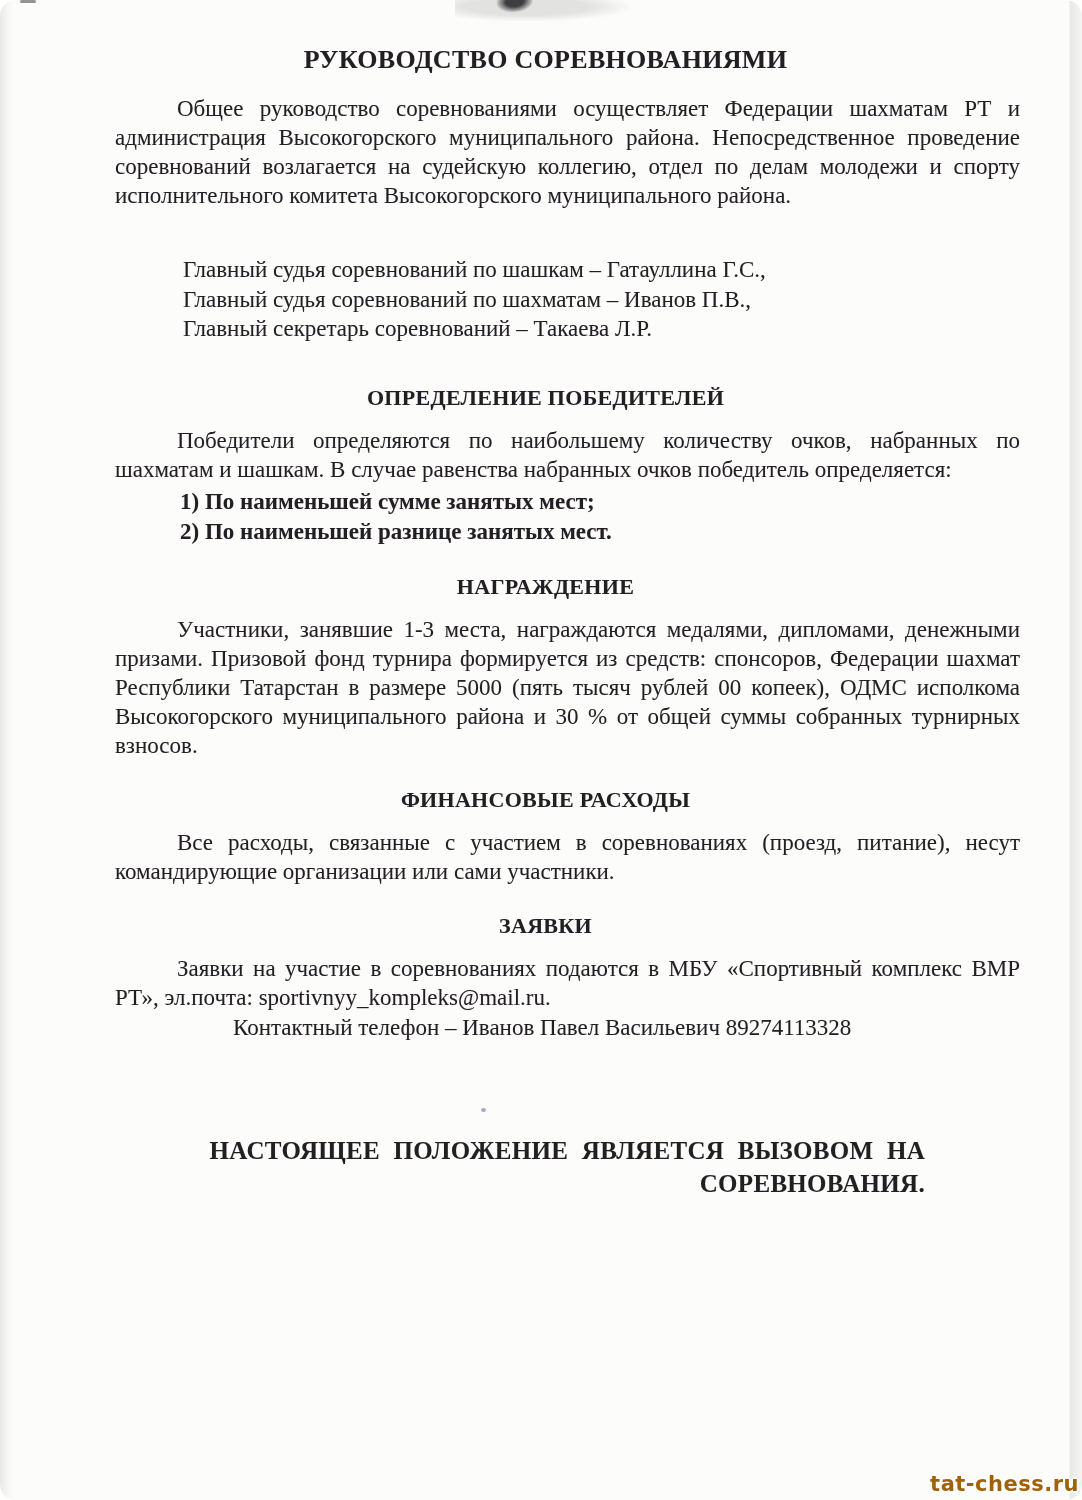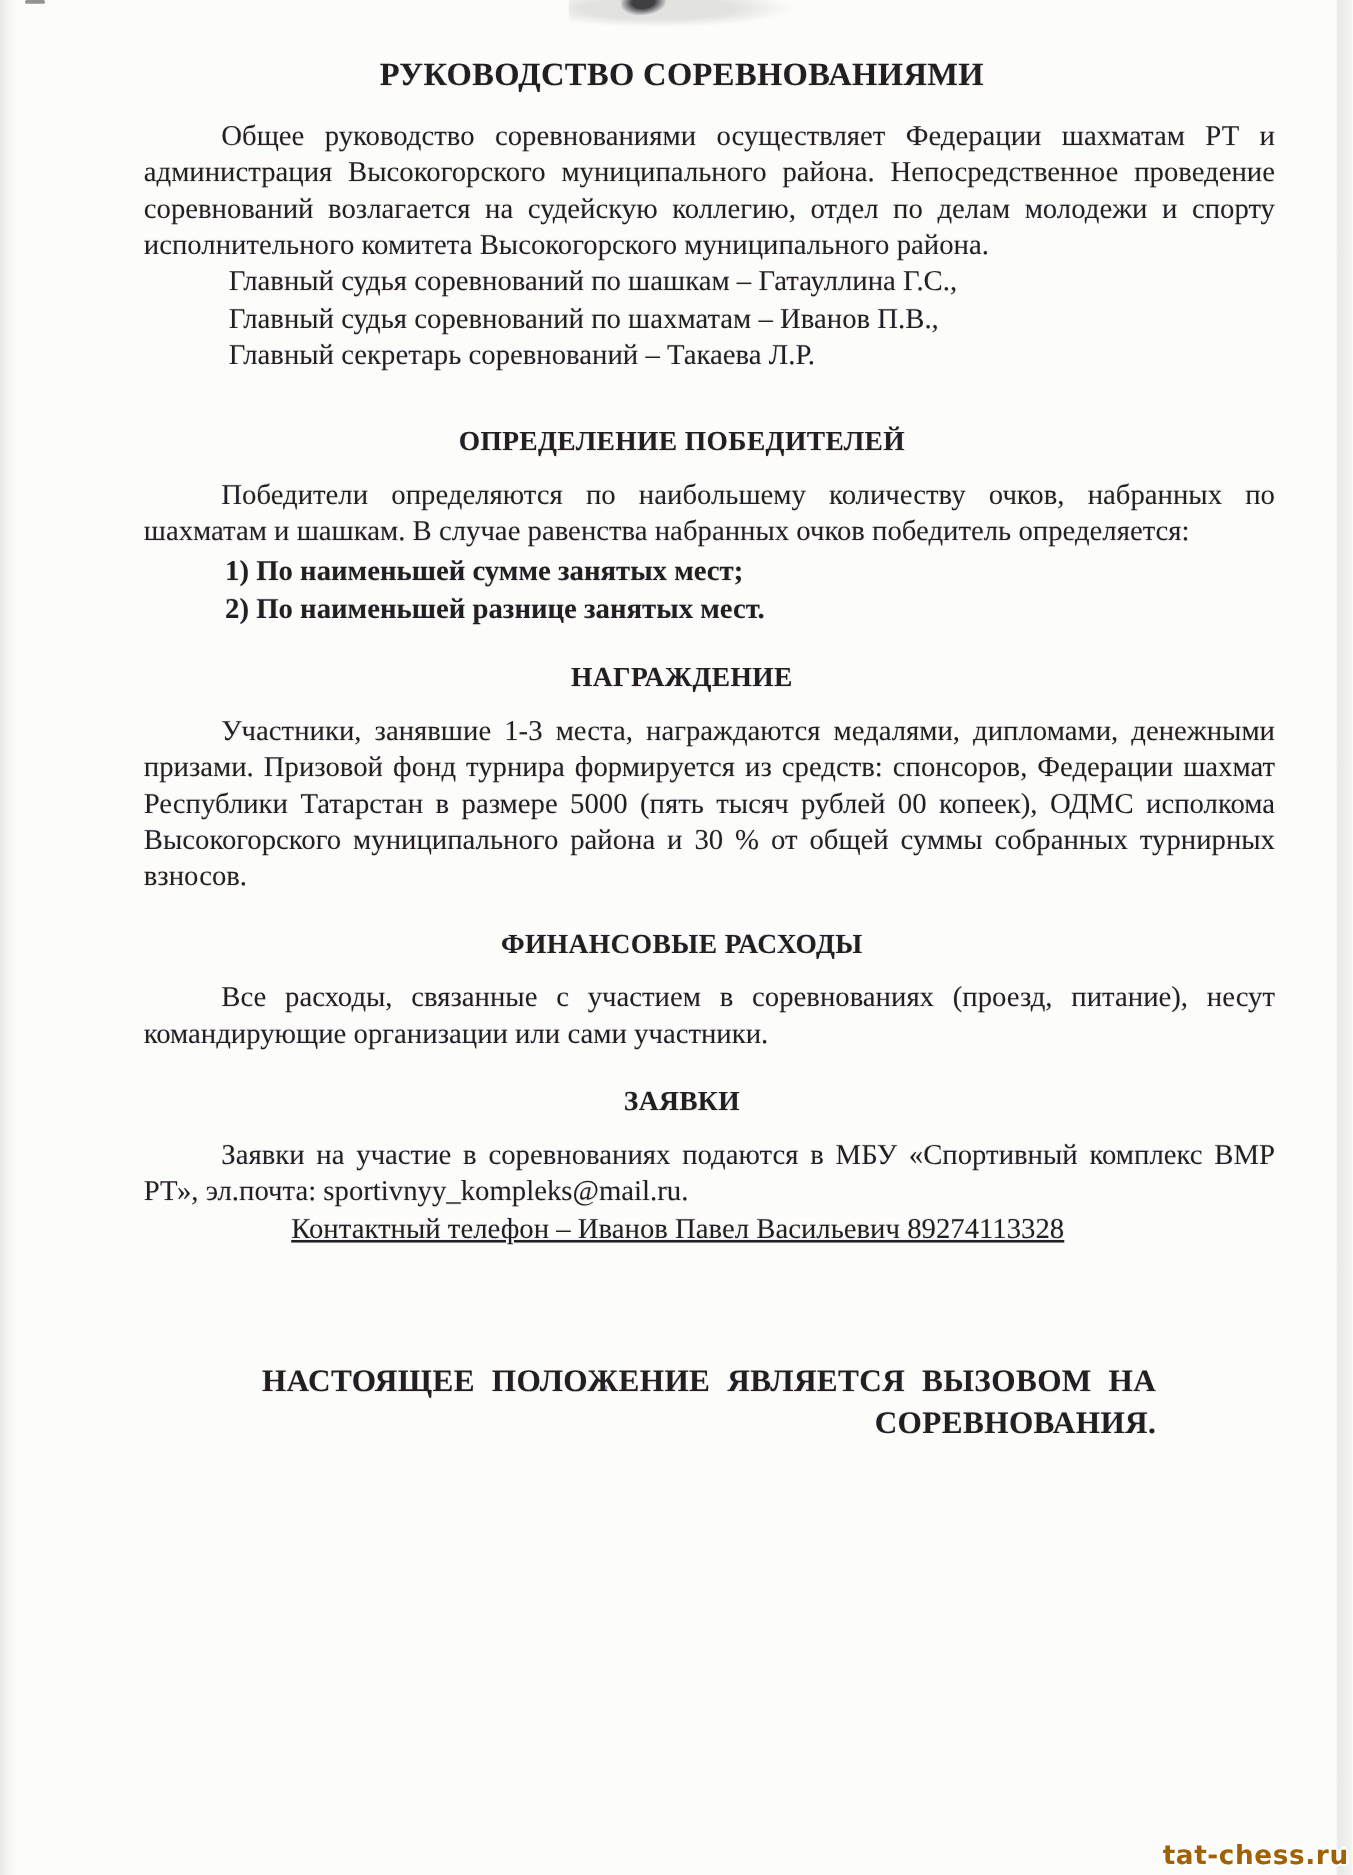--- a/index.html
+++ b/index.html
@@ -7,20 +7,21 @@
   body { width: 1082px; height: 1500px; background: #ffffff; }
 
   .page {
     position: relative;
     width: 1082px;
     height: 1500px;
     background: #fcfcfa;
     overflow: hidden;
     font-family: "Liberation Serif", "DejaVu Serif", serif;
     color: #211f22;
+    border-radius: 16px;
   }
 
   .content {
     position: relative;
     padding: 46px 62px 0 115px;
     font-size: 23px;
     line-height: 29px;
     
     text-shadow: 0.5px 0.4px 0 rgba(150,40,70,0.10), -0.5px -0.4px 0 rgba(40,50,150,0.10);
   }
@@ -34,27 +35,27 @@
     left: -22px;
     margin: 26px 0 14px 0;
     letter-spacing: 0.3px;
   }
   .heading.title { font-size: 26px; margin: 0; }
   .heading.winners { margin-top: 40px; }
 
   .para { margin: 0; text-indent: 62px; text-align: justify; }
   .para.first { margin-top: 20px; }
 
-  .officials { padding-left: 68px; }
+  .officials { padding-left: 68px; margin-top: 45px; }
   .officials .official-line { line-height: 29.5px; }
 
   .criteria { padding-left: 65px; margin-top: 3px; }
   .criteria .criteria-line { line-height: 30px; font-weight: bold; }
 
-  .contact-line { margin-left: 118px; margin-top: 1px; text-decoration: underline; }
+  .contact-line { margin-left: 118px; margin-top: 1px; }
 
   .closing {
     margin-top: 92px;
     margin-left: 40px;
     width: 770px;
     font-weight: bold;
     text-align: right;
     font-size: 25px;
     line-height: 33px;
     word-spacing: 7px;

